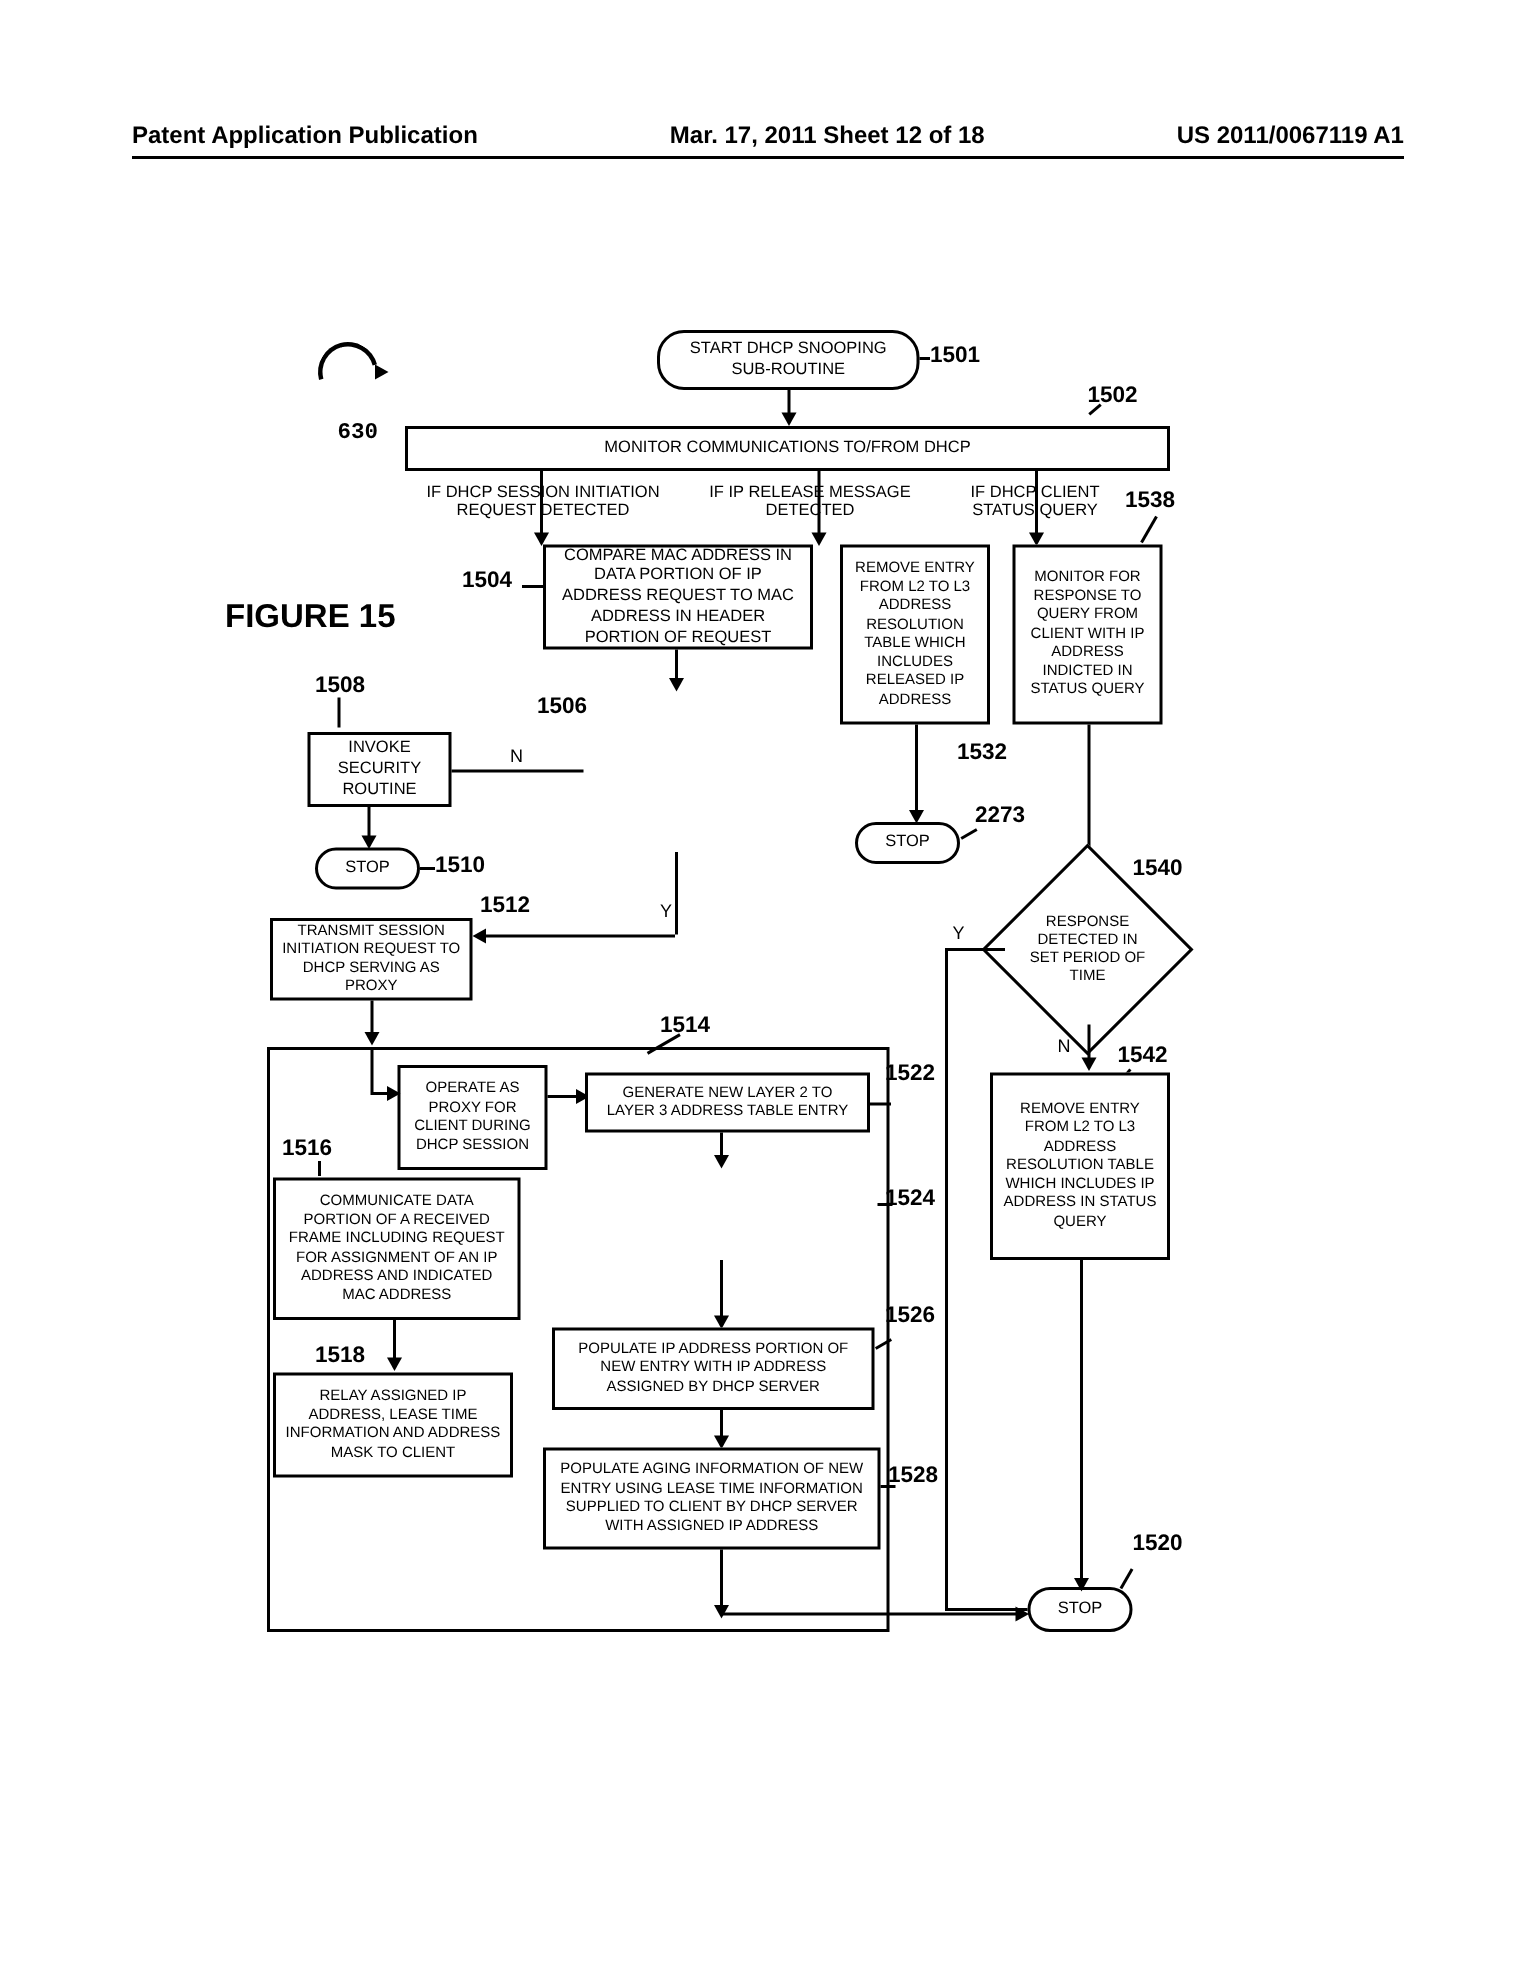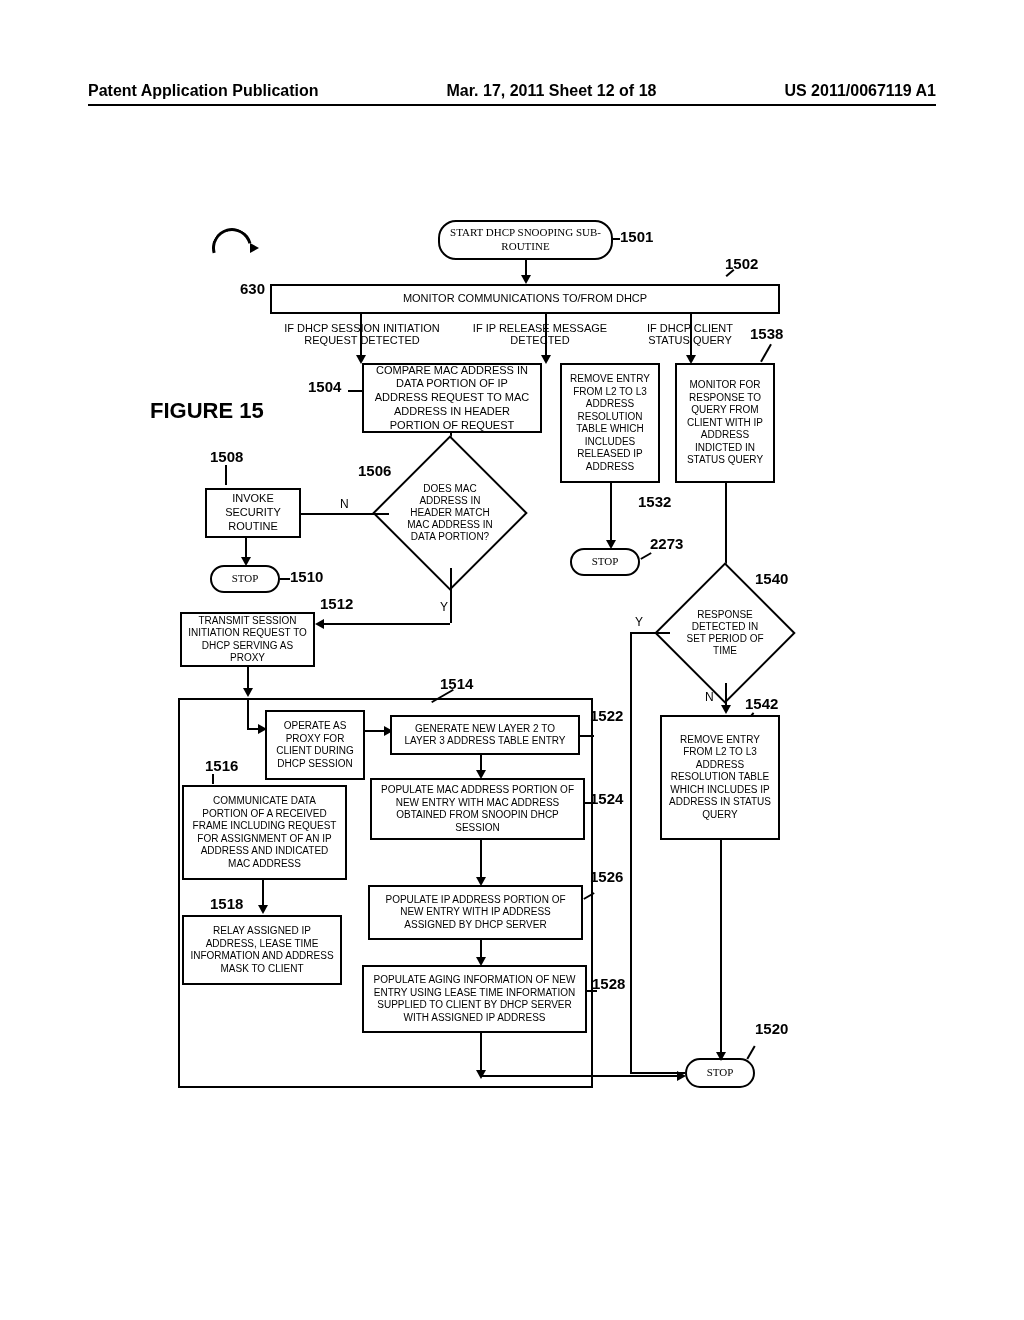--- a/index.html
+++ b/index.html
@@ -42,21 +42,20 @@
     text-align: center;
     font-size: 11px;
     line-height: 1.25;
     display: flex;
     align-items: center;
     justify-content: center;
     padding: 4px 6px;
   }
   .rounded {
     border-radius: 18px;
-    font-family: Liberation Serif, serif;
   }
   .fig-title {
     position: absolute;
     font-weight: bold;
     font-size: 22px;
   }
   .label {
     position: absolute;
     font-size: 15px;
     font-weight: bold;
@@ -132,21 +131,21 @@
   <div class="header">
     <span>Patent Application Publication</span>
     <span>Mar. 17, 2011  Sheet 12 of 18</span>
     <span>US 2011/0067119 A1</span>
   </div>
 
   <div class="diagram">
 
     <div class="loop-630" style="left:62px; top:28px;"></div>
     <div class="arrowhead-right" style="left:100px; top:43px;"></div>
-    <div class="label" style="left:90px; top:80px;">630</div>
+    <div class="label" style="left:75px; top:80px;font-family:Liberation Mono, monospace;">630</div>
 
     <div class="box rounded" style="left:288px; top:20px; width:175px; height:40px;">
         <span>START DHCP SNOOPING SUB-ROUTINE</span>
       </div>
     <div class="label" style="left:470px; top:28px;">1501</div>
     <div class="arrow-h" style="left:463px; top:38px; width:7px;background:#000;height:2px;position:absolute;"></div>
 
     <div class="arrow arrow-v" style="left:375px; top:60px; height:18px;"></div>
     <div class="arrowhead-down" style="left:371px; top:75px;"></div>
 
@@ -171,24 +170,20 @@
         <span>COMPARE MAC ADDRESS IN DATA PORTION OF IP ADDRESS REQUEST TO MAC ADDRESS IN HEADER PORTION OF REQUEST</span>
       </div>
     <div class="label" style="left:158px; top:178px;">1504</div>
     <div class="arrow arrow-h" style="left:198px; top:190px; width:14px;"></div>
 
     <div class="fig-title" style="left:0px; top:198px;">FIGURE 15</div>
 
     <div class="arrow arrow-v" style="left:300px; top:233px; height:22px;"></div>
     <div class="arrowhead-down" style="left:296px; top:252px;"></div>
 
-    <div class="diamond" style="left:245px; top:258px; width:110px; height:110px;">
-      <div class="shape"></div>
-      <div class="dtext">DOES MAC ADDRESS IN HEADER MATCH MAC ADDRESS IN DATA PORTION?</div>
-    </div>
     <div class="label" style="left:208px; top:262px;">1506</div>
 
     <div class="label" style="left:60px; top:248px;">1508</div>
     <div class="arrow arrow-h" style="left:75px; top:265px; width:2px; height:20px; background:#000;"></div>
 
     <div class="arrow arrow-h" style="left:142px; top:313px; width:97px;"></div>
     <div class="arrowhead-left" style="left:135px; top:309px;"></div>
     <div class="yn" style="left:190px; top:297px;">N</div>
 
     <div class="box" style="left:55px; top:288px; width:96px; height:50px;">
@@ -233,23 +228,20 @@
 
     <div class="box" style="left:240px; top:515px; width:190px; height:40px; font-size:10px;">
         <span>GENERATE NEW LAYER 2 TO LAYER 3 ADDRESS TABLE ENTRY</span>
       </div>
     <div class="label" style="left:440px; top:507px;">1522</div>
     <div class="arrow arrow-h" style="left:430px; top:535px; width:14px;"></div>
 
     <div class="arrow arrow-v" style="left:330px; top:555px; height:18px;"></div>
     <div class="arrowhead-down" style="left:326px; top:570px;"></div>
 
-    <div class="box" style="left:220px; top:578px; width:215px; height:62px; font-size:10px;">
-        <span>POPULATE MAC ADDRESS PORTION OF NEW ENTRY WITH MAC ADDRESS OBTAINED FROM SNOOPIN DHCP SESSION</span>
-      </div>
     <div class="label" style="left:440px; top:590px;">1524</div>
     <div class="arrow arrow-h" style="left:435px; top:602px; width:10px;"></div>
 
     <div class="arrow arrow-v" style="left:330px; top:640px; height:40px;"></div>
     <div class="arrowhead-down" style="left:326px; top:677px;"></div>
 
     <div class="box" style="left:218px; top:685px; width:215px; height:55px; font-size:10px;">
         <span>POPULATE IP ADDRESS PORTION OF NEW ENTRY WITH IP ADDRESS ASSIGNED BY DHCP SERVER</span>
       </div>
     <div class="label" style="left:440px; top:668px;">1526</div>
@@ -260,21 +252,21 @@
 
     <div class="box" style="left:212px; top:765px; width:225px; height:68px; font-size:10px;">
         <span>POPULATE AGING INFORMATION OF NEW ENTRY USING LEASE TIME INFORMATION SUPPLIED TO CLIENT BY DHCP SERVER WITH ASSIGNED IP ADDRESS</span>
       </div>
     <div class="label" style="left:442px; top:775px;">1528</div>
     <div class="arrow arrow-h" style="left:437px; top:790px; width:10px;"></div>
 
     <div class="arrow arrow-v" style="left:330px; top:833px; height:40px;"></div>
     <div class="arrowhead-down" style="left:326px; top:870px;"></div>
 
-    <div class="label" style="left:55px; top:557px;">1516</div>
+    <div class="label" style="left:38px; top:557px;">1516</div>
     <div class="arrow arrow-h" style="left:62px; top:574px; width:2px;height:10px;background:#000;"></div>
     <div class="box" style="left:32px; top:585px; width:165px; height:95px; font-size:10px;">
         <span>COMMUNICATE DATA PORTION OF A RECEIVED FRAME INCLUDING REQUEST FOR ASSIGNMENT OF AN IP ADDRESS AND INDICATED MAC ADDRESS</span>
       </div>
 
     <div class="arrow arrow-v" style="left:112px; top:680px; height:28px;"></div>
     <div class="arrowhead-down" style="left:108px; top:705px;"></div>
 
     <div class="label" style="left:60px; top:695px;">1518</div>
     <div class="box" style="left:32px; top:715px; width:160px; height:70px; font-size:10px;">

